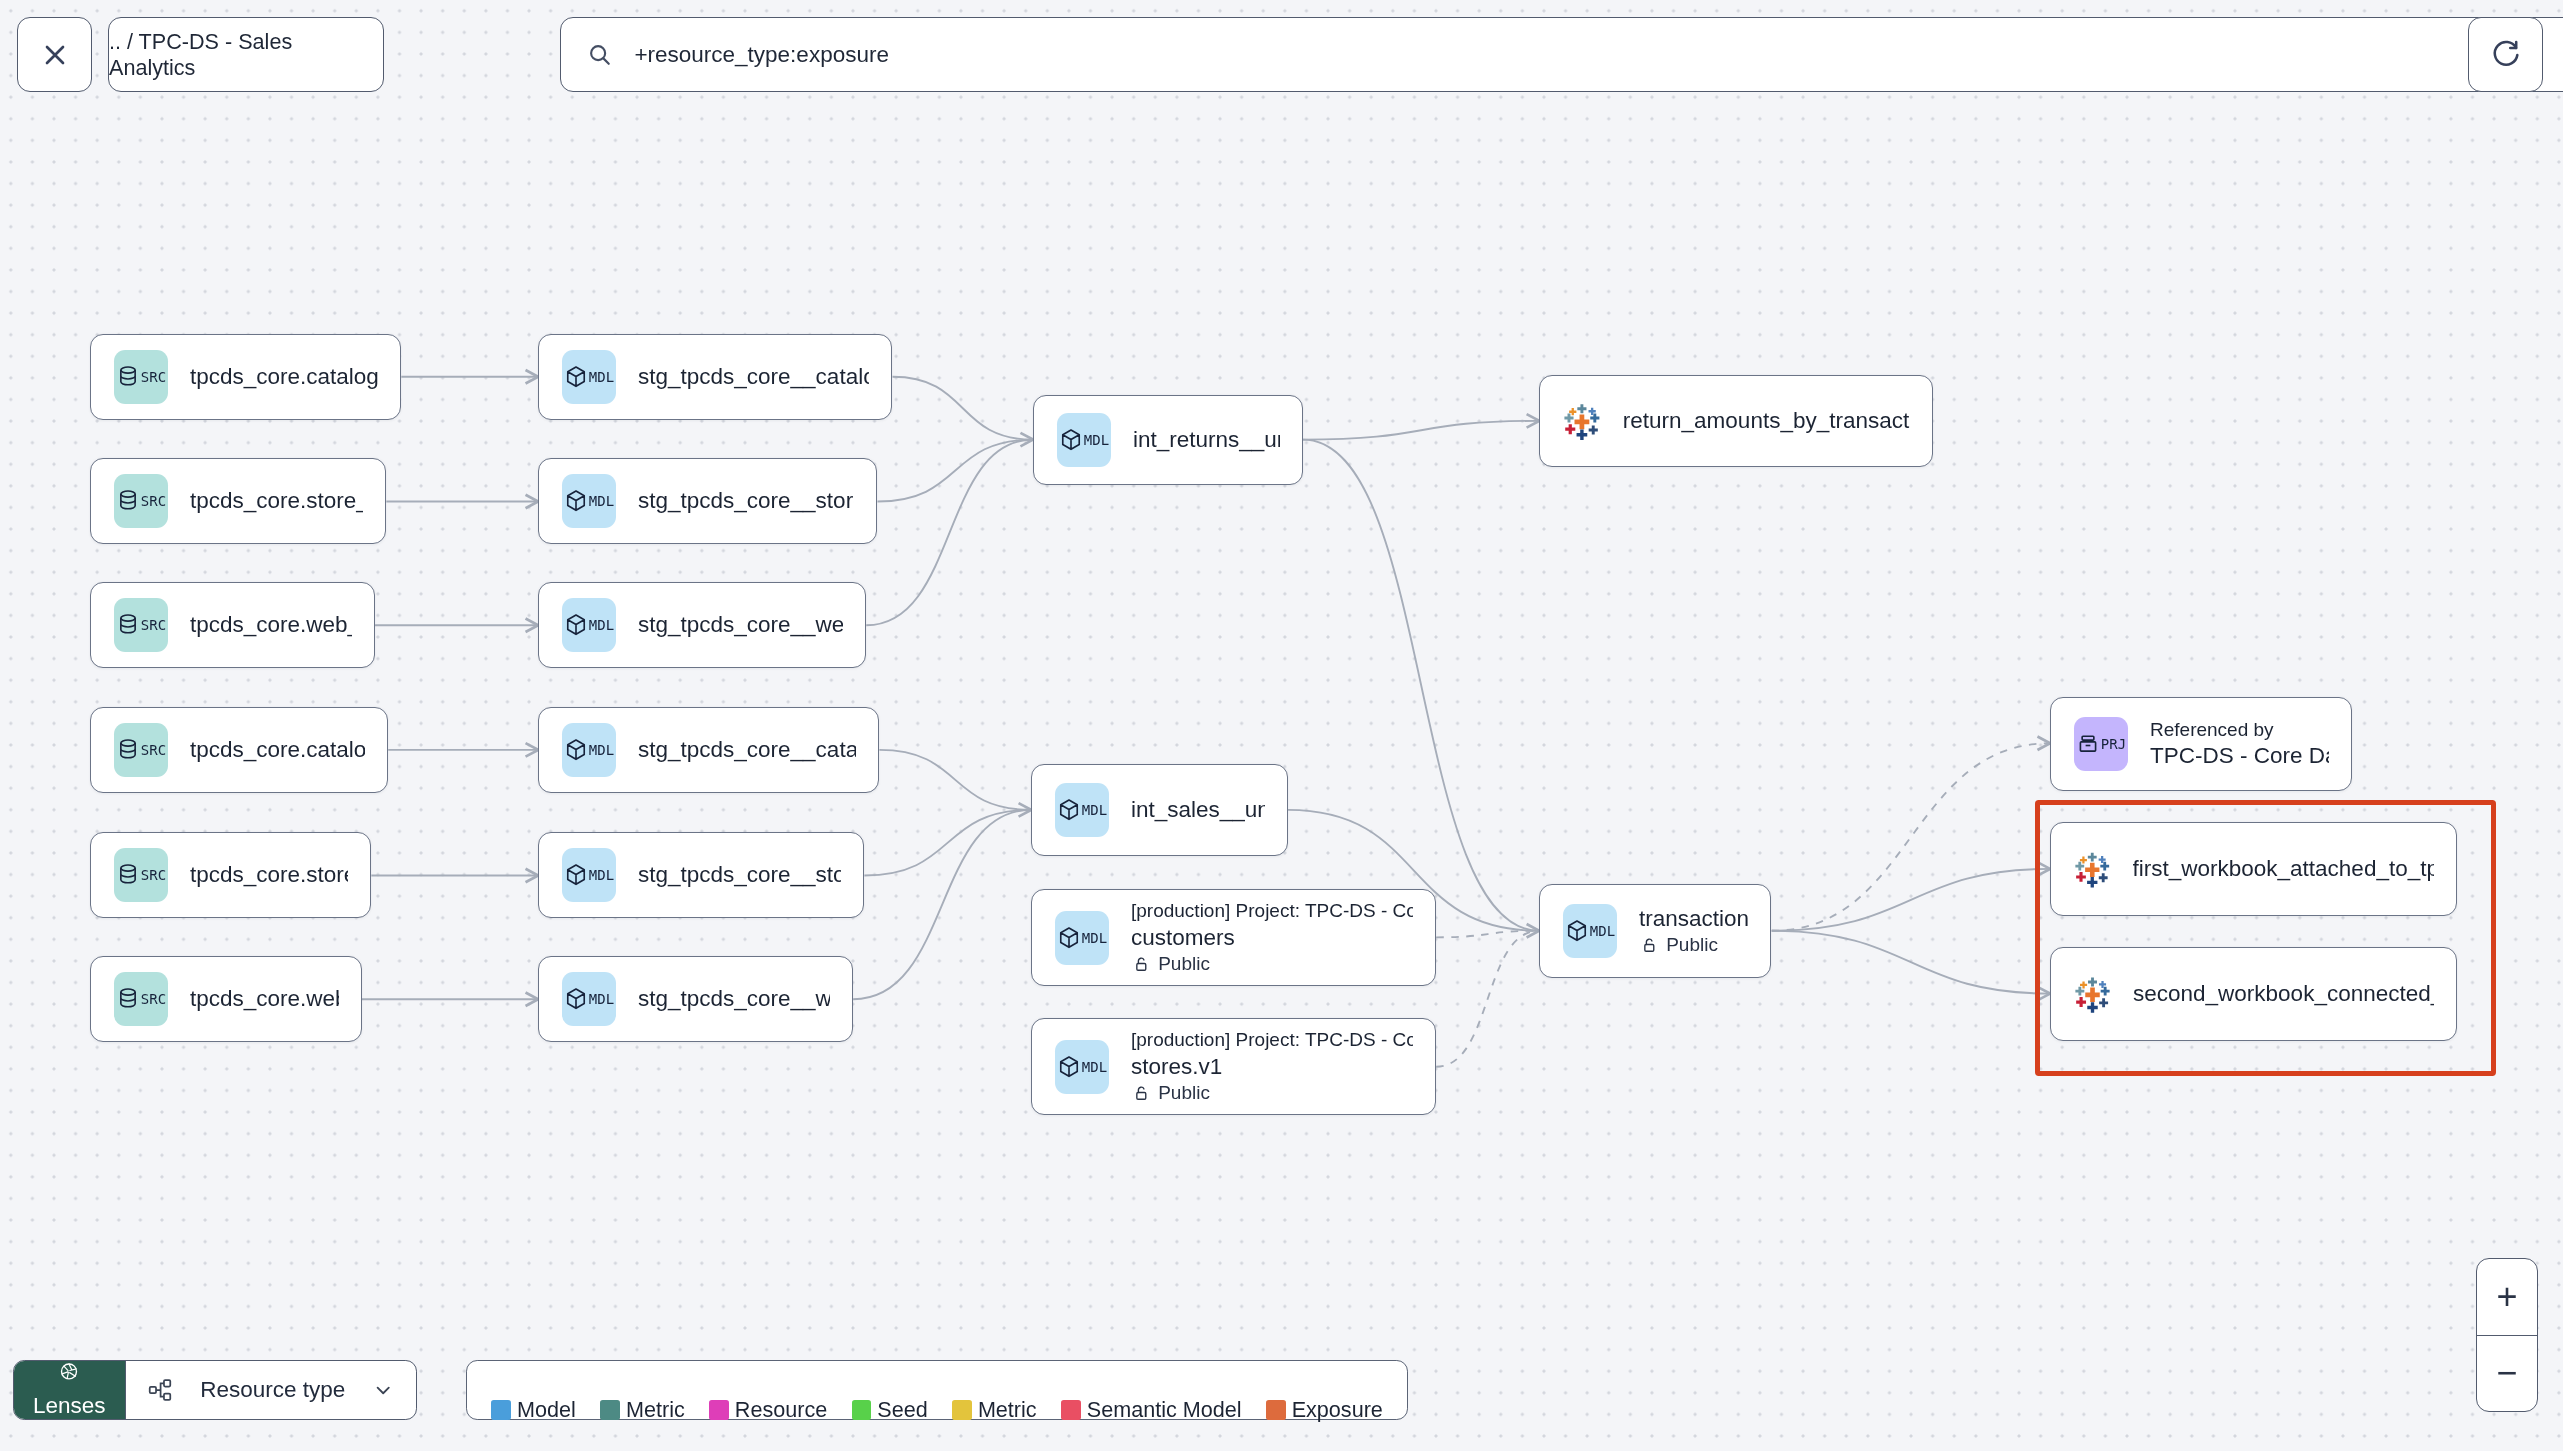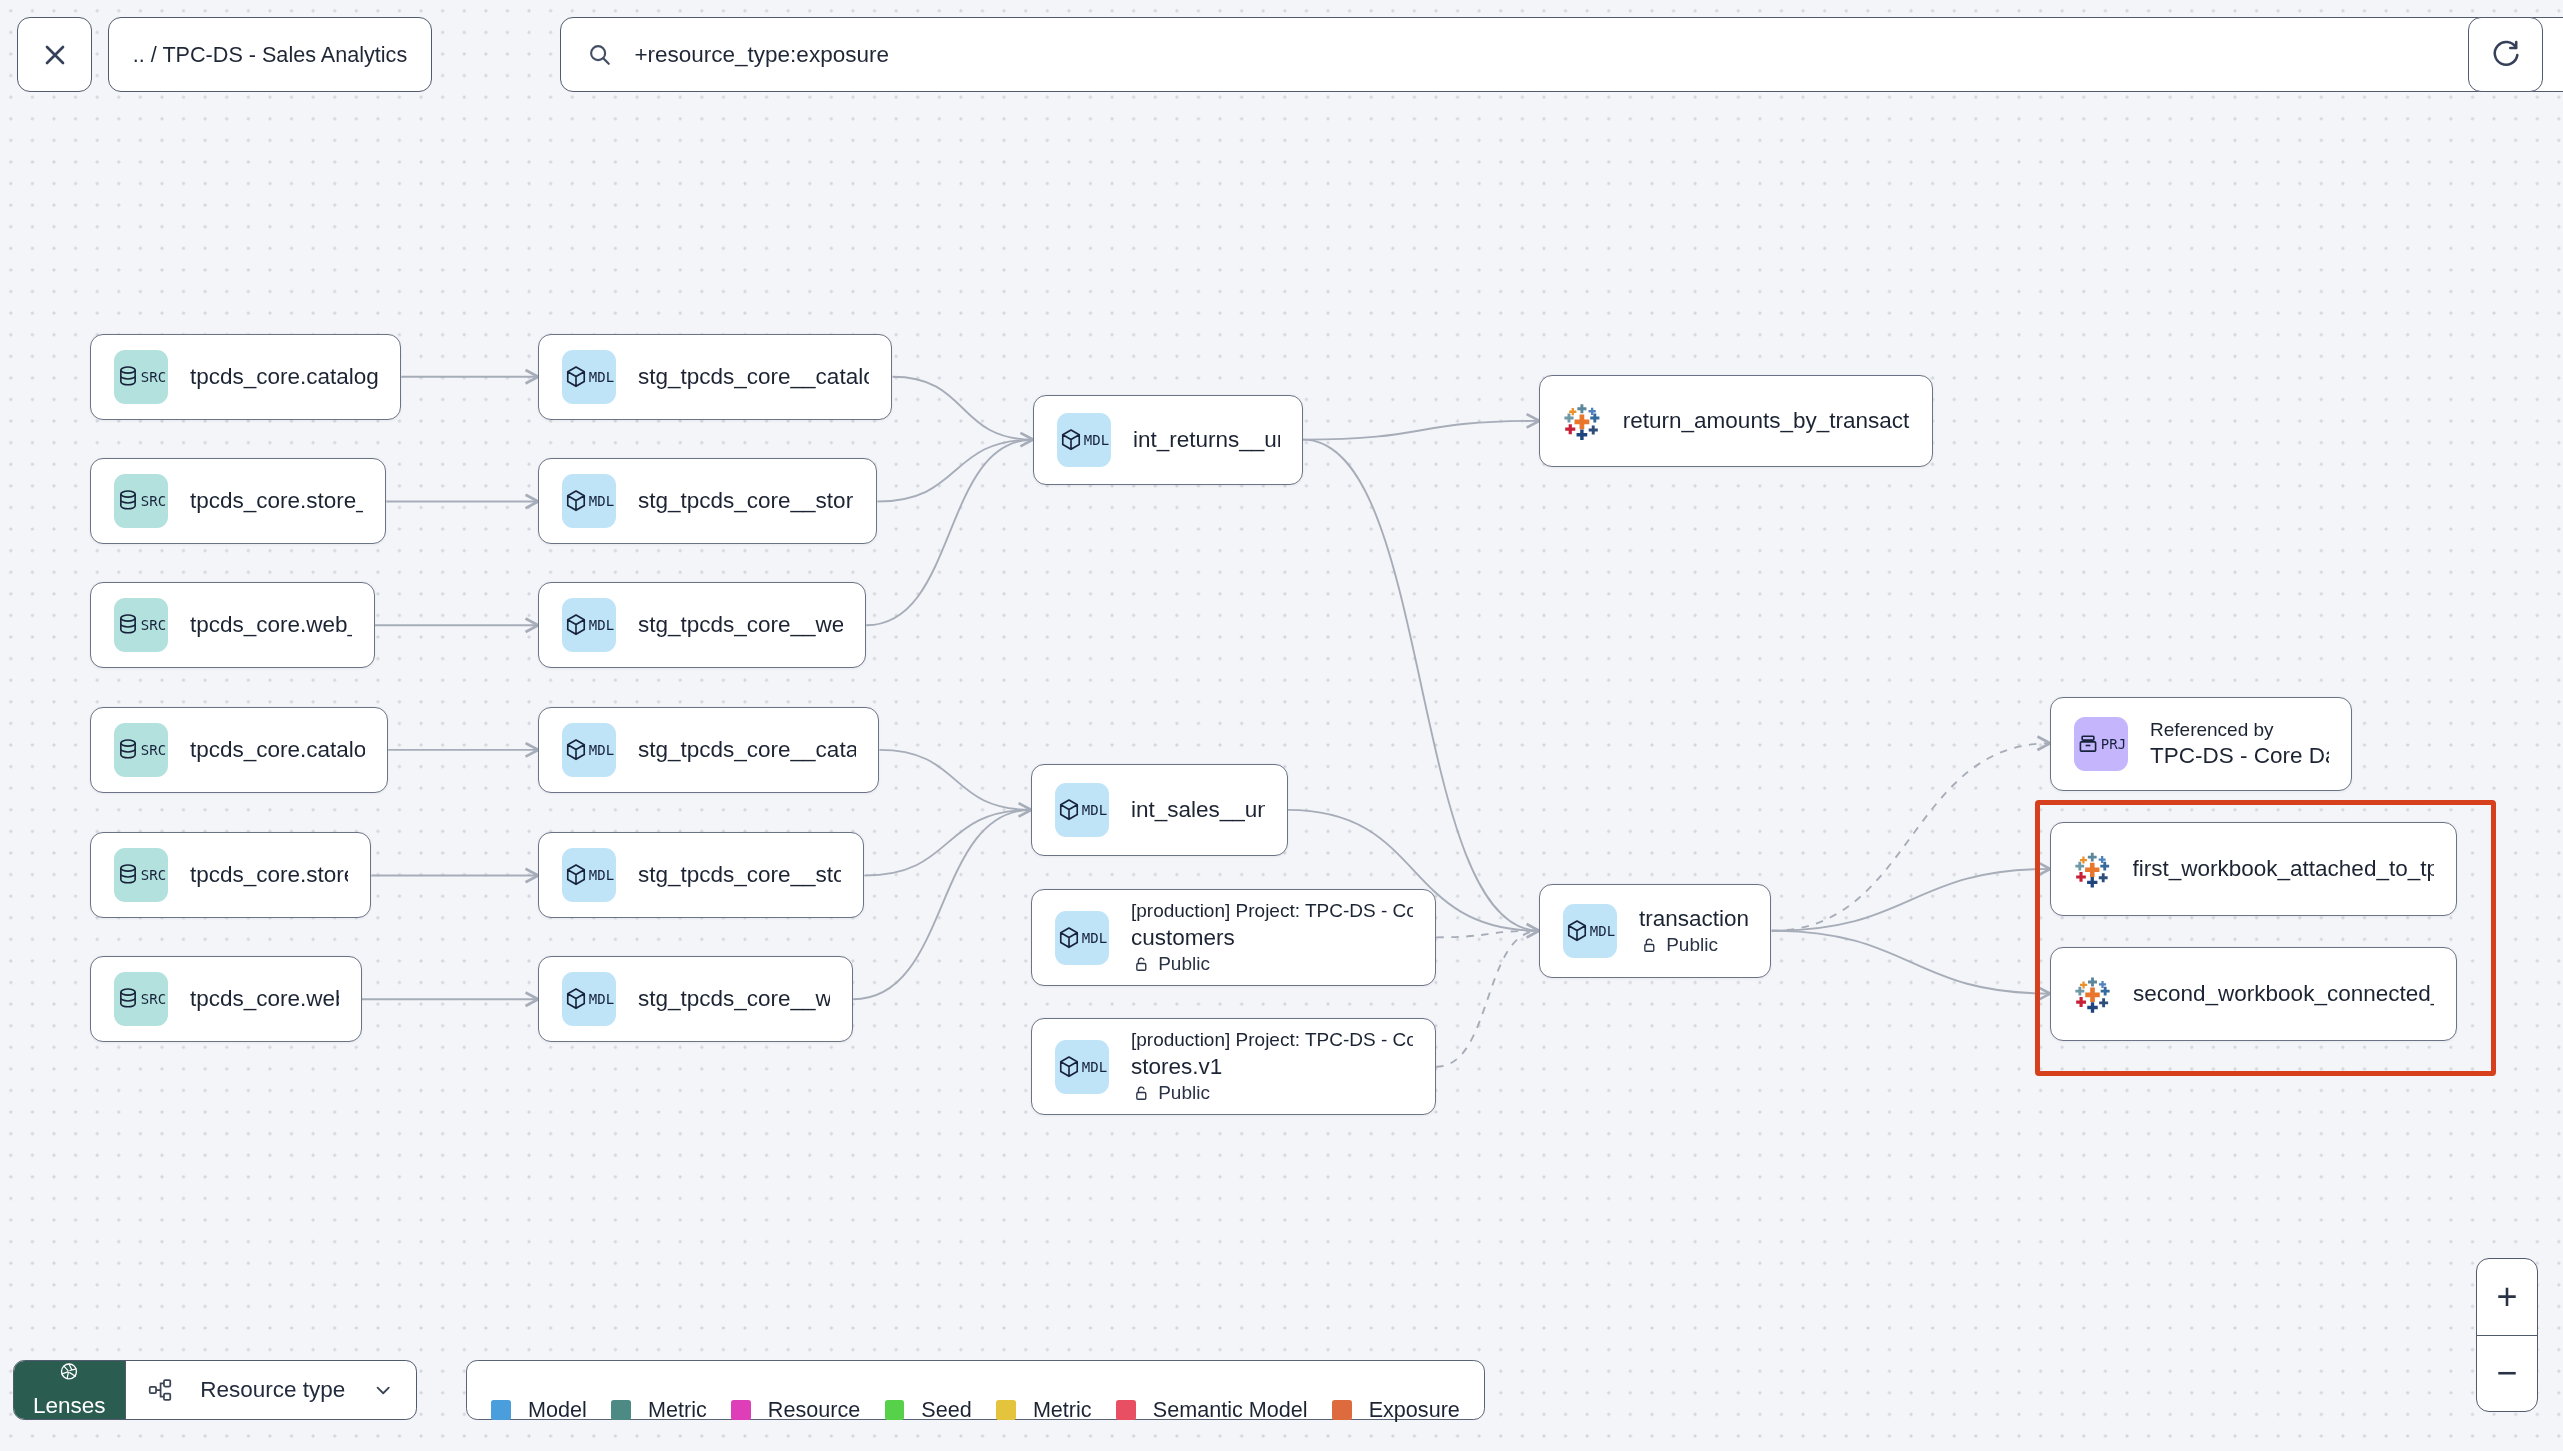--- a/index.html
+++ b/index.html
@@ -5,21 +5,21 @@
   html,body{margin:0;padding:0;}
   body{font-family:"Liberation Sans",sans-serif;background:#eceef2;}
   #app{position:relative;width:2563px;height:1451px;overflow:hidden;
        background:#f4f5f8;
        background-image:radial-gradient(circle,#d3d6dd 1.4px,transparent 1.7px);
        background-size:21.6px 21.6px;}
   
   .tb-box{position:absolute;top:17px;background:#fff;border:1.9px solid #525b6e;border-radius:13px;
           display:flex;align-items:center;box-sizing:border-box;height:75px;color:#1f2736;}
   #close-btn{left:17px;width:75px;justify-content:center;cursor:pointer;}
-  #breadcrumb{left:108px;width:324px;justify-content:center;font-size:21.6px;}
+  #breadcrumb{left:108px;width:276px;justify-content:center;font-size:21.6px;}
   #searchbar{left:560px;width:2129px;padding:0 24.4px;gap:17px;}
   #searchbar input{flex:1;border:none;outline:none;font-size:22.5px;color:#1f2736;
                    font-family:"Liberation Sans",sans-serif;background:transparent;}
   #refresh-btn{left:2468px;width:75px;justify-content:center;cursor:pointer;}
   
   #edges{position:absolute;left:0;top:0;}
   .node{position:absolute;background:#fff;border:1.9px solid #6b7487;border-radius:13px;
         box-sizing:border-box;display:flex;align-items:center;padding:0 22.5px;gap:22.5px;
         box-shadow:0 0.9px 2.8px rgba(20,30,50,.06);cursor:pointer;}
   .node-icon{width:54px;height:54px;border-radius:11.2px;display:flex;flex-direction:row;
@@ -35,21 +35,21 @@
   
   #lenses-group{position:absolute;left:13px;top:1360px;height:60px;display:flex;
                 border:1.9px solid #525b6e;border-radius:11.2px;overflow:hidden;background:#fff;box-sizing:border-box;}
   #lenses-btn{background:#2b5c50;color:#fff;display:flex;align-items:center;gap:11.2px;
               padding:0 19px;font-size:22.5px;cursor:pointer;flex-direction:column;}
   #rtype-btn{display:flex;align-items:center;gap:26px;padding:0 20.6px;font-size:22.5px;color:#222b3c;
              cursor:pointer;border-left:1.9px solid #525b6e;}
   #legend{position:absolute;left:466px;top:1360px;height:60px;display:flex;align-items:center;
           gap:24.4px;padding:0 24.4px;background:#fff;border:1.9px solid #5b6476;border-radius:11.2px;
           box-sizing:border-box;}
-  .legend-item{display:flex;align-items:center;gap:17px;font-size:21.6px;color:#1c2433;white-space:nowrap;margin-top:40px;}
+  .legend-item{display:flex;align-items:center;gap:6px;font-size:21.6px;color:#1c2433;white-space:nowrap;margin-top:40px;}
   .legend-swatch{width:19.7px;height:19.7px;border-radius:2.8px;}
   #zoomctrl{position:absolute;left:2476px;top:1258px;width:62px;height:154px;background:#fff;
             border:1.9px solid #525b6e;border-radius:13px;box-sizing:border-box;display:flex;
             flex-direction:column;overflow:hidden;}
   .zoombtn{flex:1;display:flex;align-items:center;justify-content:center;font-size:36px;
            color:#2a3345;cursor:pointer;}
   .zoombtn:first-child{border-bottom:1.9px solid #525b6e;}
   svg.icon{display:block;}
 </style>
 </head>

